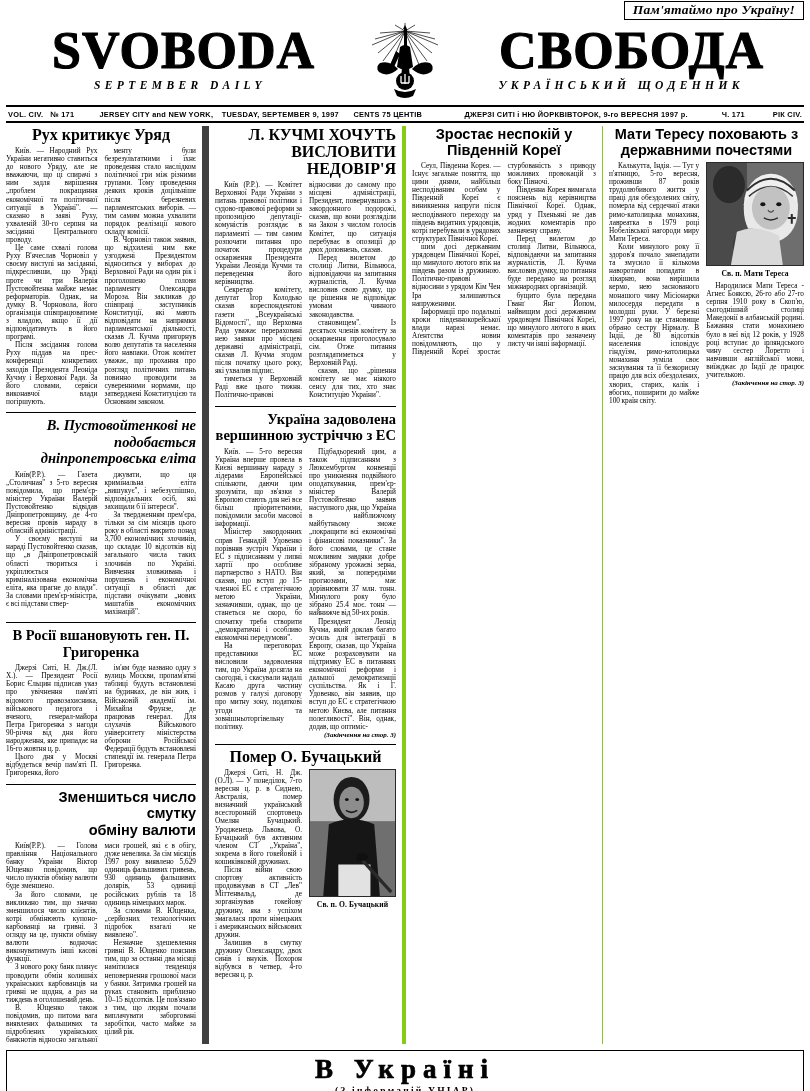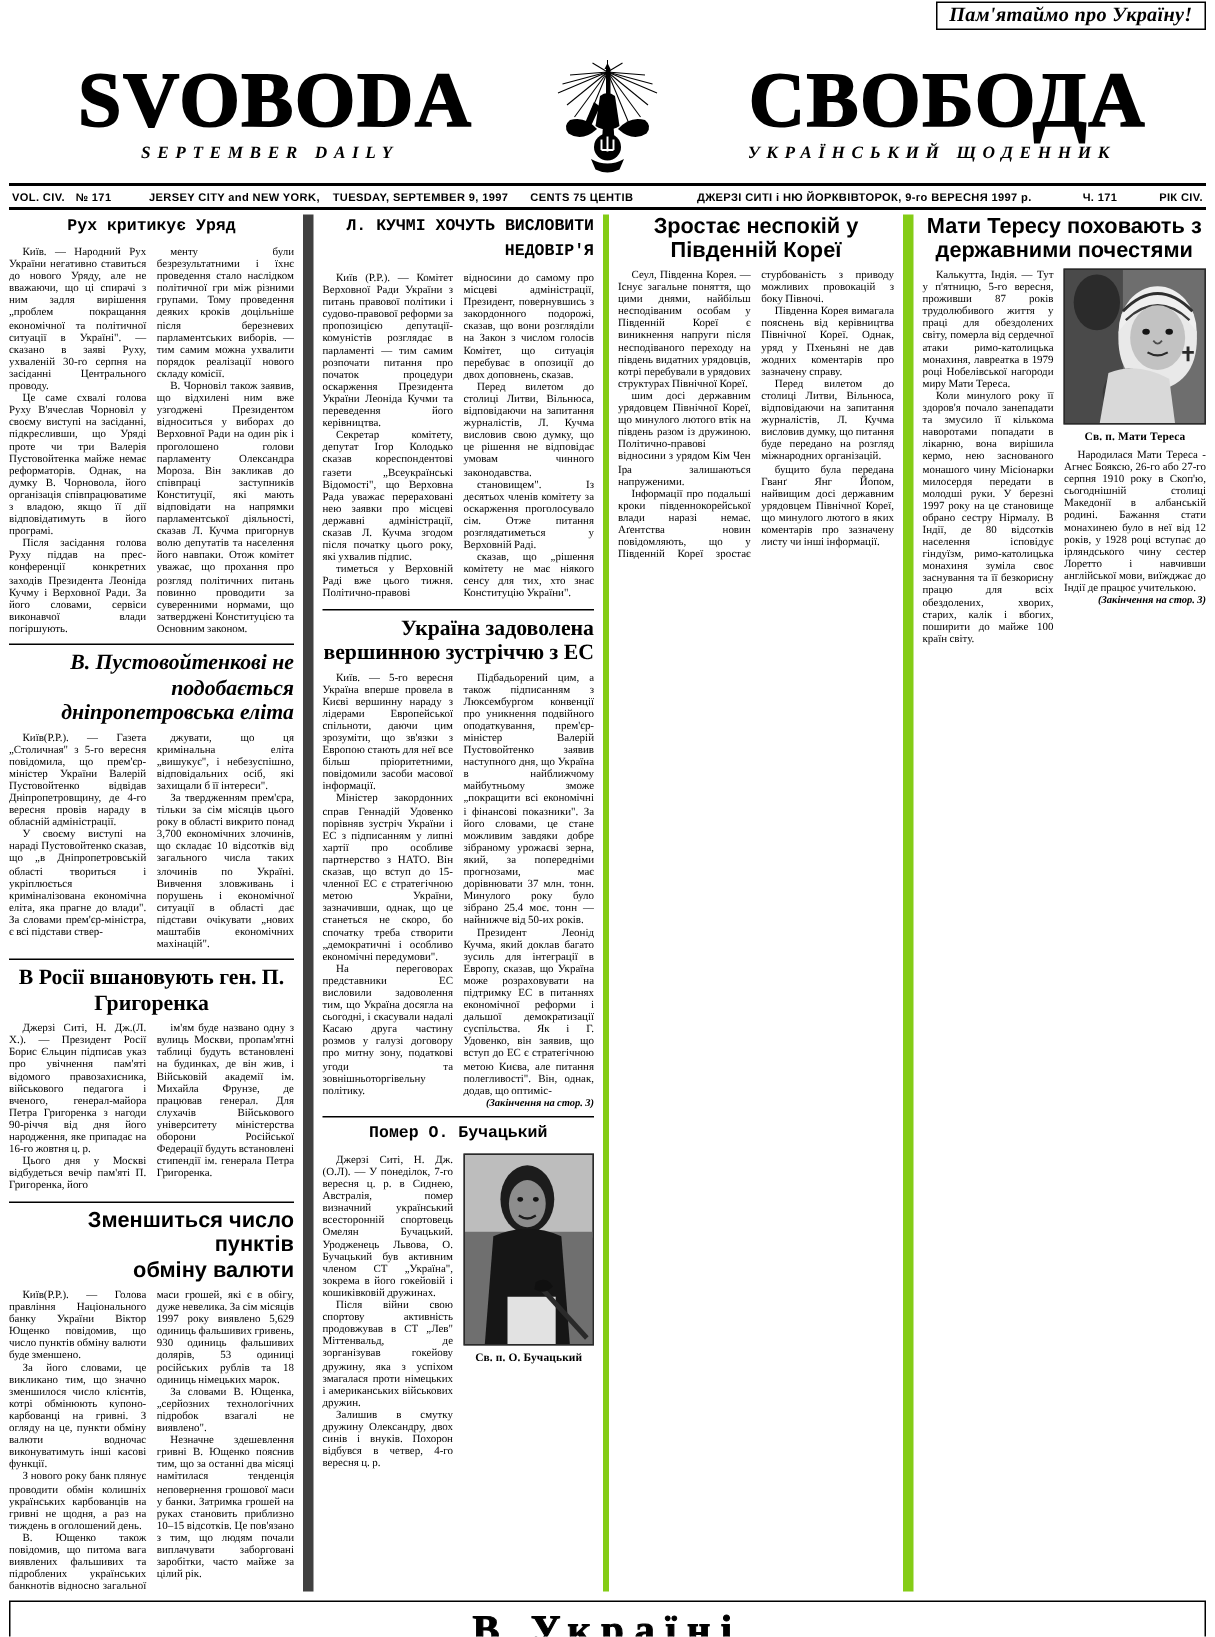--- a/index.html
+++ b/index.html
@@ -14,21 +14,21 @@
   
   .topbar{height:20px;position:relative;}
   .remember{
     position:absolute;right:0;top:1px;
     border:1.5px solid #000;padding:1px 8px 2px 8px;
     font-family:"Liberation Serif",serif;font-weight:bold;font-style:italic;
     font-size:13.5px;letter-spacing:.2px;line-height:14px;
   }
 
   
-  .masthead{position:relative;height:82px;margin-top:20px;}
+  .masthead{position:relative;height:82px;margin-top:3px;}
   .mh-title{
     position:absolute;top:-2px;font-family:"Liberation Serif",serif;
     font-weight:bold;font-size:52px;letter-spacing:1px;line-height:60px;
     -webkit-text-stroke:1.1px #000;
   }
   .mh-left{left:46px;}
   .mh-right{right:40px;}
   .mh-sub{
     position:absolute;top:56px;font-family:"Liberation Serif",serif;
     font-style:italic;font-weight:bold;font-size:11.5px;letter-spacing:4.4px;
@@ -54,25 +54,25 @@
   .f6{width:150px;text-align:right;}
   .f7{width:150px;text-align:right;}
   .f8{width:70px;text-align:right;}
 
   
   .grid{display:flex;margin-top:3px;}
   .col{box-sizing:border-box;}
   .c1{width:196px;padding-right:6px;}
   .c2{width:200px;padding:0 6px;border-left:7px solid #404040;}
   .c3{width:200px;padding:0 6px;border-left:4px solid #84cc16;}
-  .c4{width:202px;padding-left:6px;border-left:7px solid #84cc16;}
+  .c4{width:202px;padding-left:6px;border-left:1px solid #84cc16;}
 
   
   h1.hl{
-    font-family:Liberation Mono, monospace;font-weight:bold;font-size:11px;
+    font-family:Liberation Serif, serif;font-weight:bold;font-size:16px;
     line-height:17px;margin:0 0 4px 0;text-align:center;letter-spacing:0;
   }
   h1.hl.sans{font-family:"Liberation Sans",sans-serif;font-size:14.5px;line-height:16px;}
   h1.hl.right{text-align:right;}
   h2.sec{
     font-family:"Liberation Serif",serif;font-weight:bold;font-style:italic;
     font-size:14.5px;line-height:16.5px;margin:6px 0 4px 0;text-align:right;
     border-top:1.6px solid #000;padding-top:4px;
   }
   h2.sec.up{font-style:normal;}
@@ -199,21 +199,21 @@
       </div>
 
       <h2 class="sec up" style="text-align:center;">В Росії вшановують ген. П. Григоренка</h2>
       <div class="twocol">
         <p class="bt">Джерзі Ситі, Н. Дж.(Л. Х.). — Президент Росії Борис Єльцин підписав указ про увічнення пам'яті відомого правозахисника, військового педагога і вченого, генерал-майора Петра Григоренка з нагоди 90-річчя від дня його народження, яке припадає на 16-го жовтня ц. р.</p>
         <p class="bt">Цього дня у Москві відбудеться вечір пам'яті П. Григоренка, його</p>
         <p class="bt">ім'ям буде названо одну з вулиць Москви, пропам'ятні таблиці будуть встановлені на будинках, де він жив, і Військовій академії ім. Михайла Фрунзе, де працював генерал. Для слухачів Військового університету міністерства оборони Російської Федерації будуть встановлені стипендії ім. генерала Петра Григоренка.</p>
       </div>
 
       <h2 class="sec sans">
-        <span>Зменшиться число пунктів</span><br>
+        <span>Зменшиться число смутку</span><br>
         <span>обміну валюти</span>
       </h2>
       <div class="twocol">
         <p class="bt">Київ(Р.Р.). — Голова правління Національного банку України Віктор Ющенко повідомив, що число пунктів обміну валюти буде зменшено.</p>
         <p class="bt">За його словами, це викликано тим, що значно зменшилося число клієнтів, котрі обмінюють купоно-карбованці на гривні. З огляду на це, пункти обміну валюти водночас виконуватимуть інші касові функції.</p>
         <p class="bt">З нового року банк плянує проводити обмін колишніх українських карбованців на гривні не щодня, а раз на тиждень в оголошений день.</p>
         <p class="bt">В. Ющенко також повідомив, що питома вага виявлених фальшивих та підроблених українських банкнотів відносно загальної маси грошей, які є в обігу, дуже невелика. За сім місяців 1997 року виявлено 5,629 одиниць фальшивих гривень, 930 одиниць фальшивих долярів, 53 одиниці російських рублів та 18 одиниць німецьких марок.</p>
         <p class="bt">За словами В. Ющенка, „серйозних технологічних підробок взагалі не виявлено".</p>
         <p class="bt">Незначне здешевлення гривні В. Ющенко пояснив тим, що за останні два місяці намітилася тенденція неповернення грошової маси у банки. Затримка грошей на руках становить приблизно 10–15 відсотків. Це пов'язано з тим, що людям почали виплачувати заборговані заробітки, часто майже за цілий рік.</p>
       </div>

